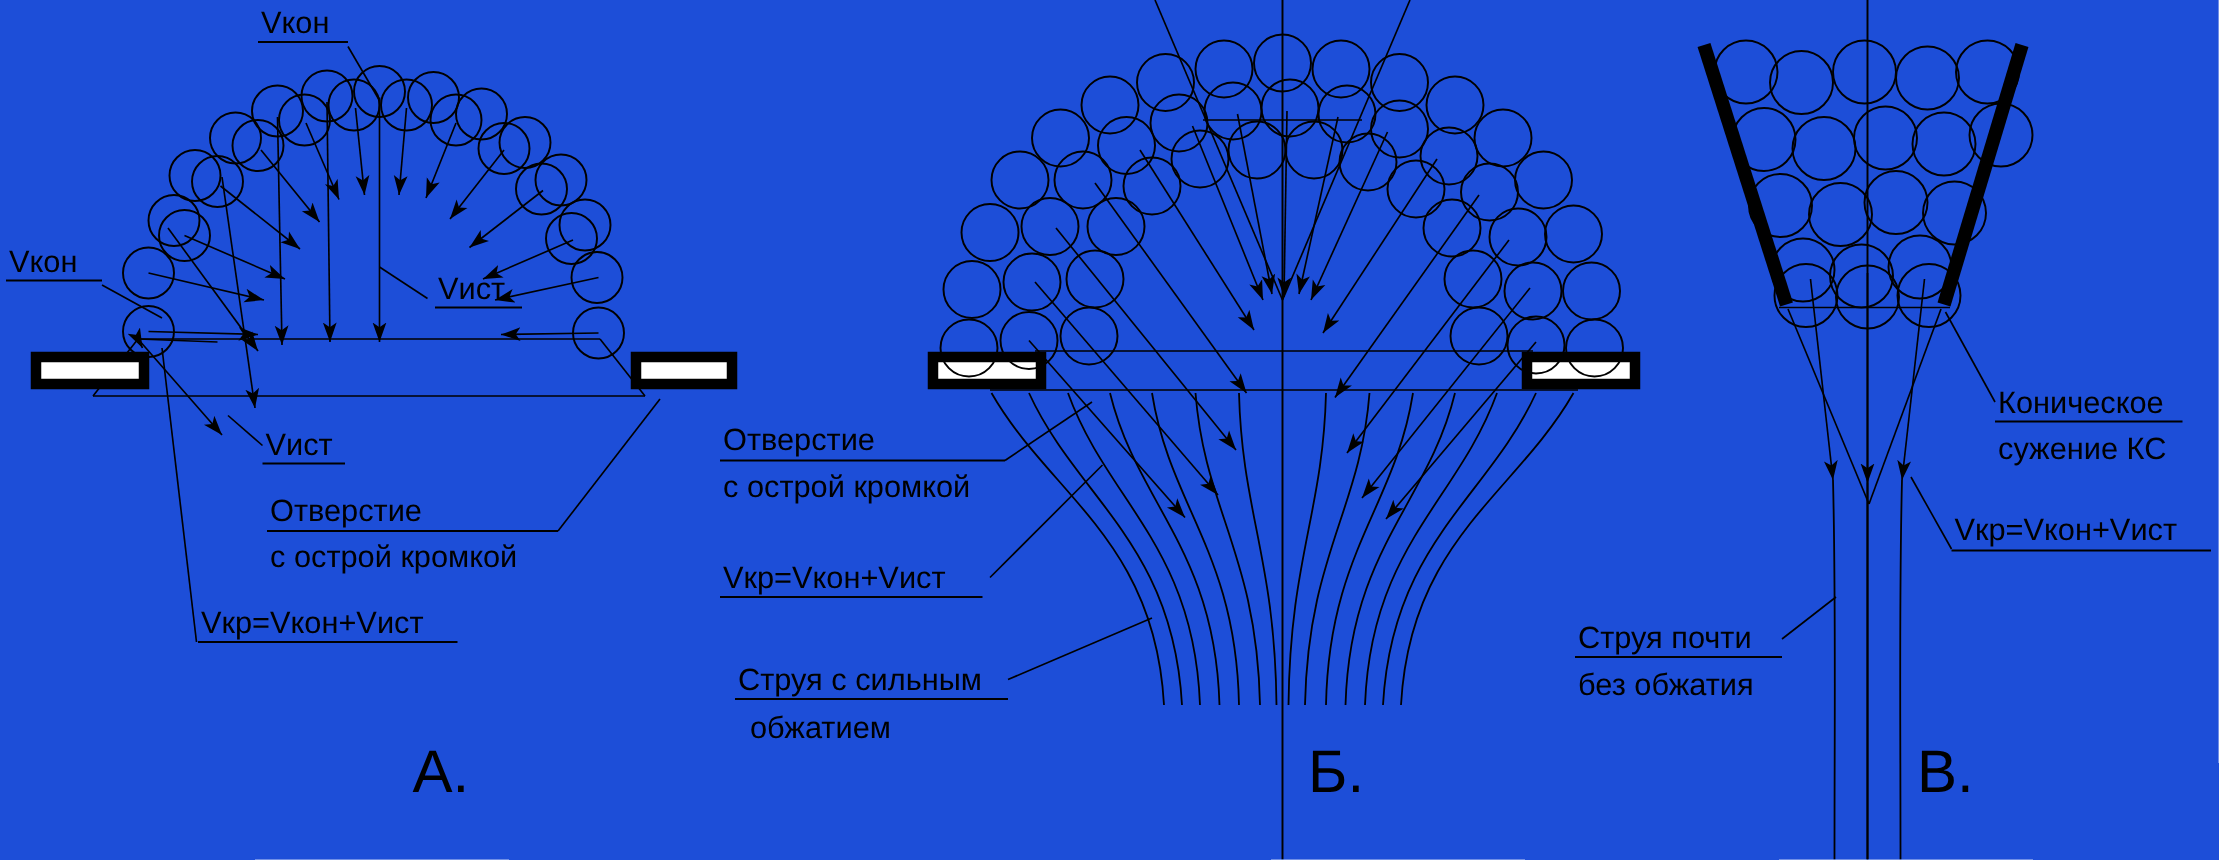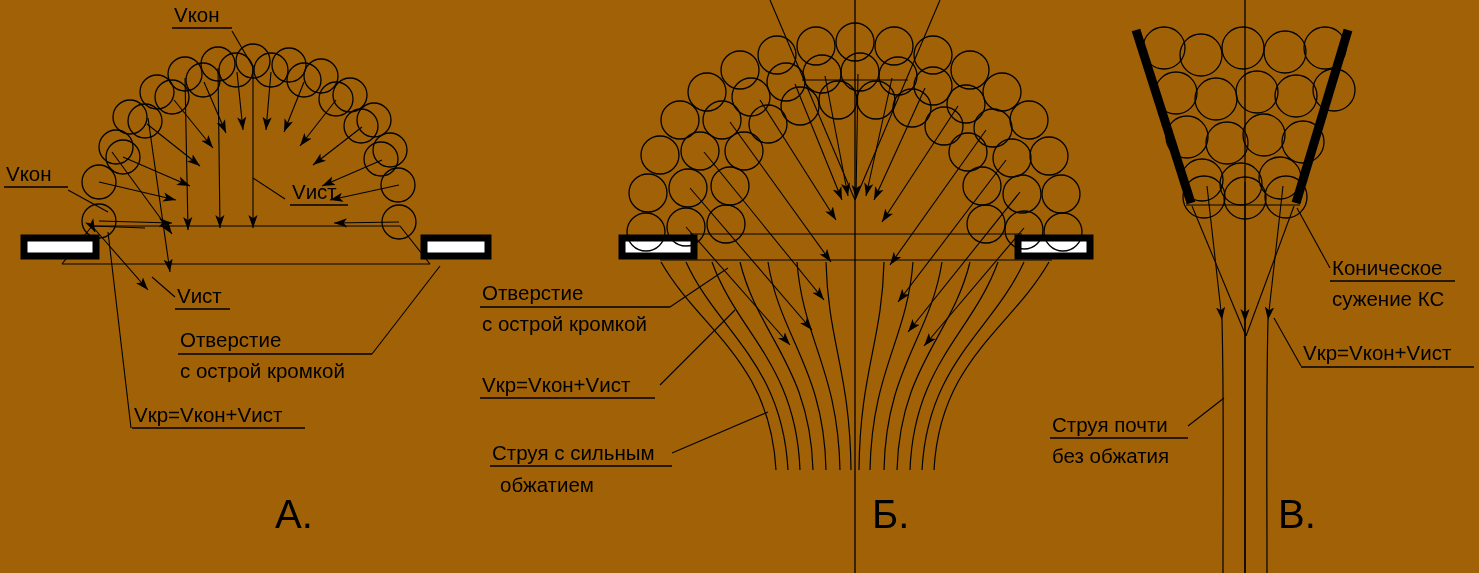--- a/index.html
+++ b/index.html
@@ -12,21 +12,21 @@
     width: 1479px;
     height: 573px;
     font-family: "Liberation Sans", "DejaVu Sans", sans-serif;
     overflow: hidden;
     position: relative;
   }
   #stage {
     position: relative;
     width: 1479px;
     height: 573px;
-    background: #a16207;
+    background: #1d4ed8;
   }
   svg#diagram {
     position: absolute;
     left: 0;
     top: 0;
     width: 1479px;
     height: 573px;
     display: block;
   }
   

